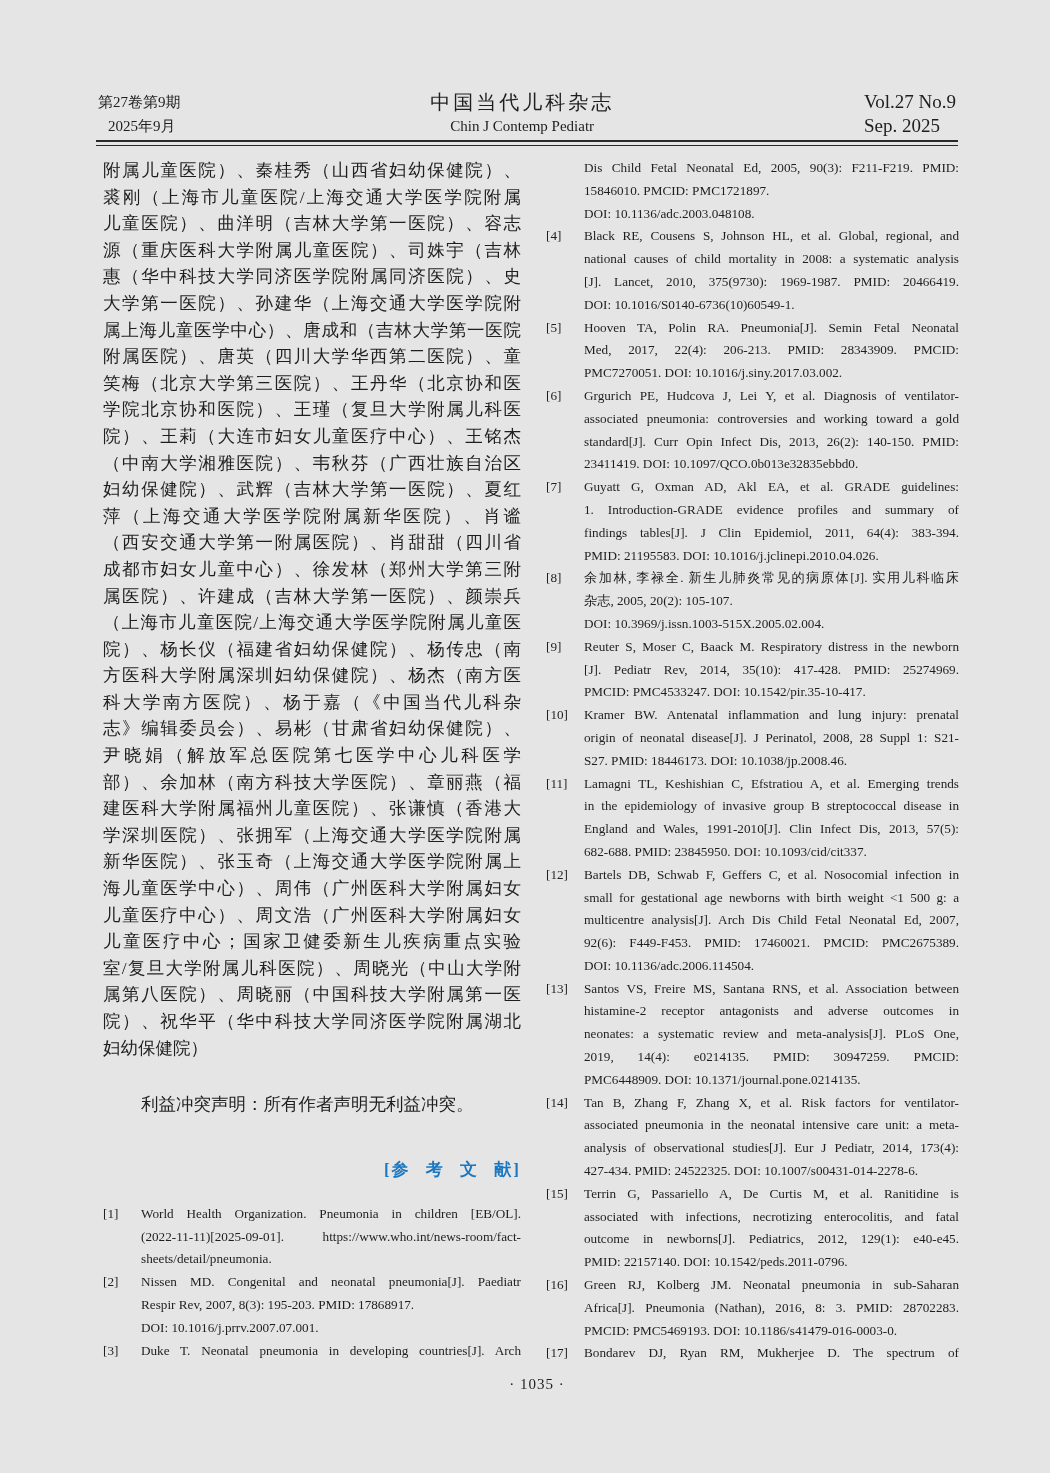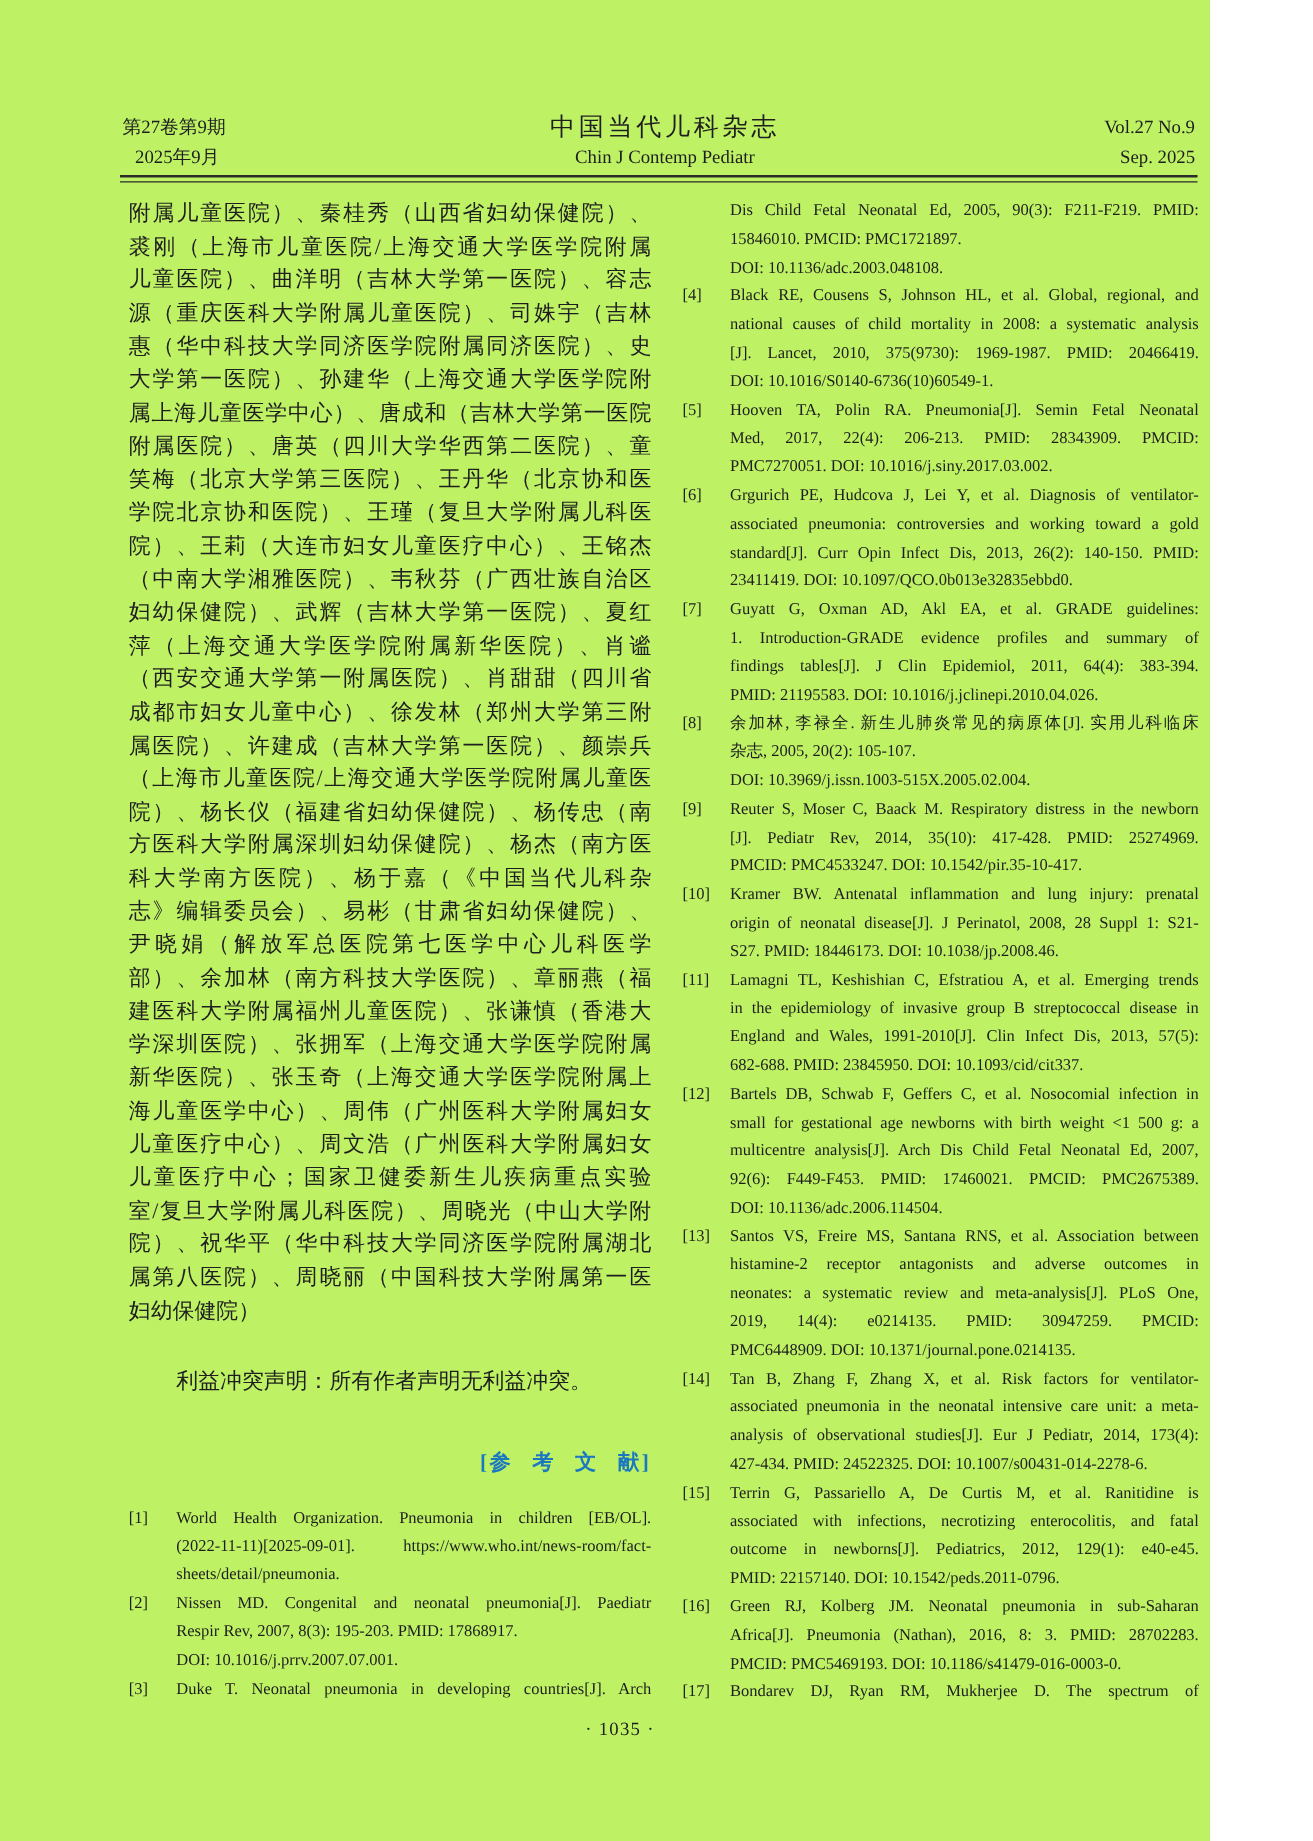--- a/index.html
+++ b/index.html
@@ -1,28 +1,28 @@
 <!DOCTYPE html>
 <html><head>
 <meta charset="utf-8">
 <style>
   html,body { margin:0; padding:0; background:#ffffff; }
   .page {
-    position:relative; width:968px; height:1473px; background:#bef264;
+    position:relative; width:1050px; height:1473px; background:#e5e5e5;
     font-family:"Liberation Serif", serif; color:#1e1e1e; overflow:hidden;
   }
   
   .header { position:absolute; top:90px; left:98px; width:858px;
     display:flex; justify-content:space-between; align-items:flex-start; }
   .h-left { font-size:15px; line-height:24px; }
   .h-left .l2 { padding-left:10px; }
   .h-center { text-align:center; }
   .journal-cn { font-size:20px; letter-spacing:3px; line-height:25px; }
   .journal-en { font-size:15px; line-height:22px; }
-  .h-right { text-align:right; font-size:15px; line-height:24px; }
+  .h-right { text-align:left; font-size:19px; line-height:24px; }
   .header-rule { position:absolute; top:140px; left:96px; width:862px;
     height:3px; border-top:2px solid #2b2b2b; border-bottom:1.5px solid #2b2b2b; }
   
   .content { position:absolute; top:157px; left:103px; width:856px; display:flex; gap:25px; }
   .col-left  { width:418px; }
   .col-right { width:413px; }
   
   .cjk-line { font-size:17.5px; line-height:26.6px;
     text-align:justify; text-align-last:justify; text-justify:inter-character; }
   .cjk-line:last-child { text-align-last:left; }
@@ -121,23 +121,23 @@
           <div class="cjk-line">新华医院）、张玉奇（上海交通大学医学院附属上</div>
 
           <div class="cjk-line">海儿童医学中心）、周伟（广州医科大学附属妇女</div>
 
           <div class="cjk-line">儿童医疗中心）、周文浩（广州医科大学附属妇女</div>
 
           <div class="cjk-line">儿童医疗中心；国家卫健委新生儿疾病重点实验</div>
 
           <div class="cjk-line">室/复旦大学附属儿科医院）、周晓光（中山大学附</div>
 
+          <div class="cjk-line">属第八医院）、周晓丽（中国科技大学附属第一医</div>
+
           <div class="cjk-line">院）、祝华平（华中科技大学同济医学院附属湖北</div>
-
-          <div class="cjk-line">属第八医院）、周晓丽（中国科技大学附属第一医</div>
 
           <div class="cjk-line">妇幼保健院）</div>
         </div>
       <div class="conflict">利益冲突声明：所有作者声明无利益冲突。</div>
       <div class="ref-heading">[参 考 文 献]</div>
       <div class="refs">
 
           <div class="ref">
             <span class="ref-label">[1]</span>
             <div class="ref-lines">

